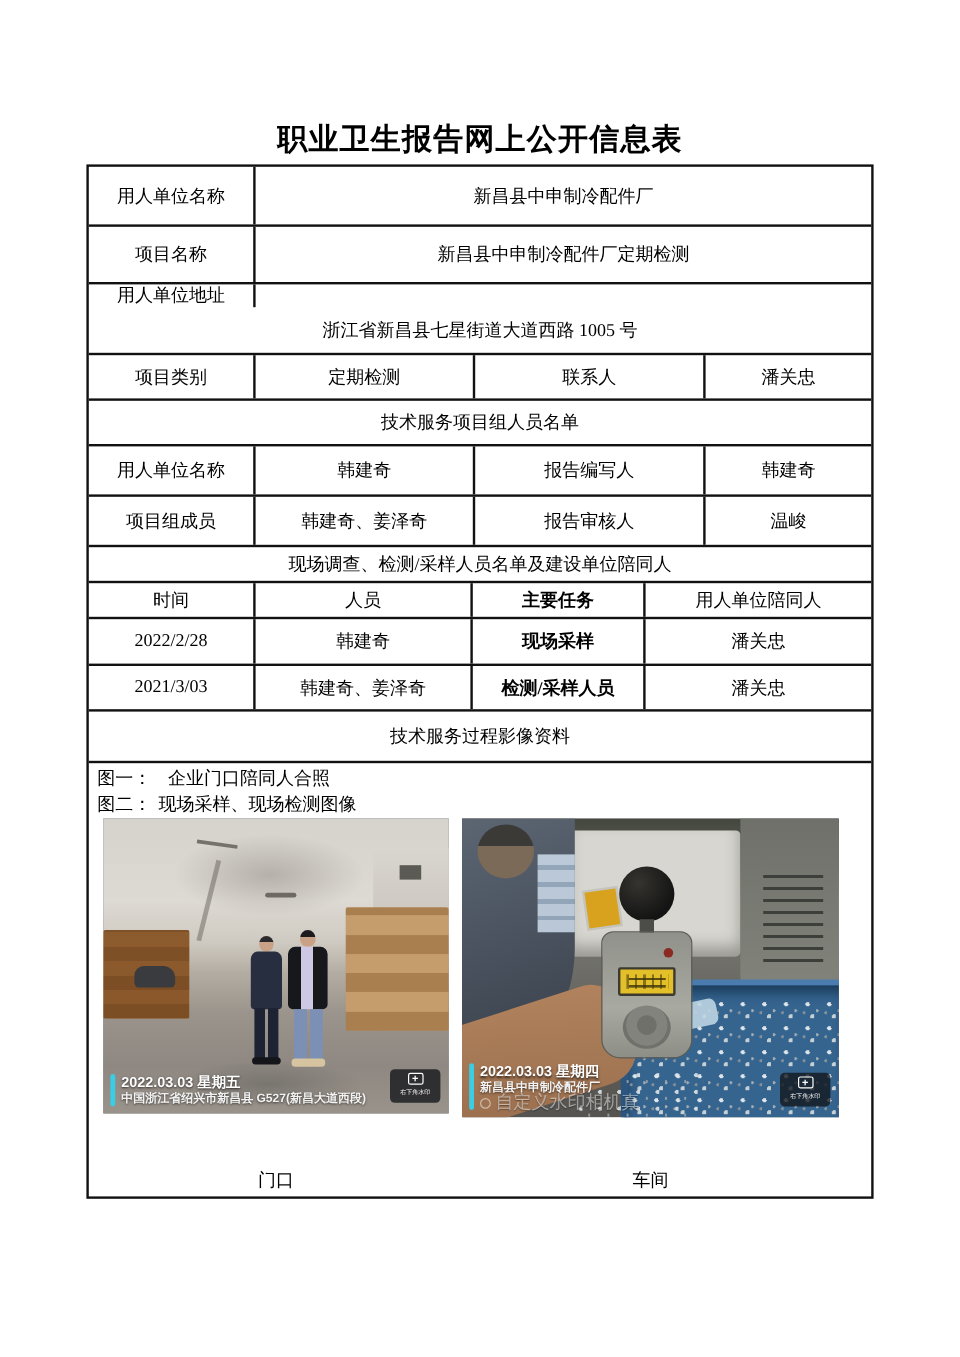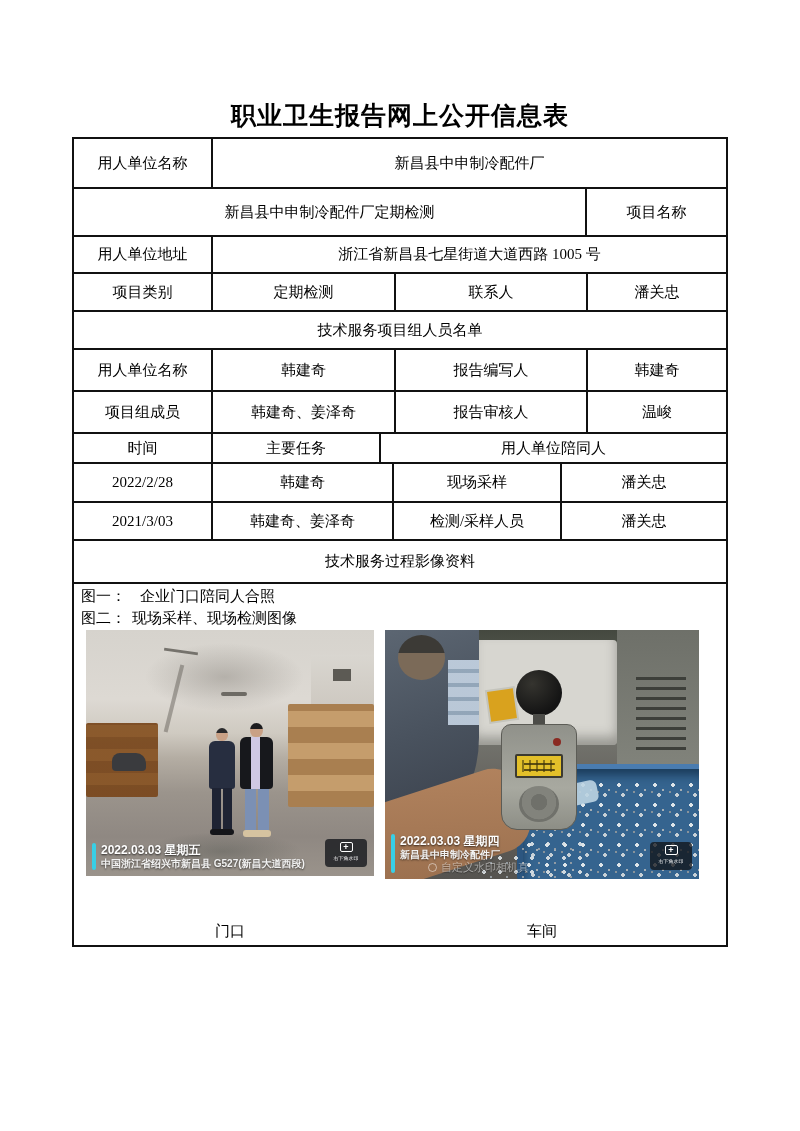--- a/index.html
+++ b/index.html
@@ -13,22 +13,22 @@
   .trow:last-child{border-bottom:none;}
   .cell{display:flex;align-items:center;justify-content:center;text-align:center;
         border-right:2px solid #111;box-sizing:border-box;font-size:15px;padding:0 4px;}
   .cell:last-child{border-right:none;}
   .flex1{flex:1;}
   .wa1{width:139px;flex:none;}
   .wa2{width:183px;flex:none;}
   .wa3{width:192px;flex:none;}
   .wb1{width:139px;flex:none;}
   .wb2{width:181px;flex:none;}
-  .wb3{width:168px;flex:none;}
-  .h50{height:50px;} .h48{height:48px;} .h45{height:37px;} .h38{height:38px;}
+  .wb3{width:144px;flex:none;font-weight:bold;}
+  .h50{height:50px;} .h48{height:48px;} .h45{height:59px;flex-direction:column;} .h38{height:38px;}
   .h42{height:42px;} .h30{height:30px;} .h39{height:39px;} .h43{height:43px;}
   .photo-row{height:361px;}
   .photo-cell{position:relative;width:100%;height:100%;}
   .figline{position:absolute;left:7px;font-size:15px;white-space:nowrap;}
   .fig1{top:3px;} .fig2{top:25px;}
   .figline .gapwide{margin-left:14px;} .figline .gapsmall{margin-left:6px;}
   .caption{position:absolute;top:338px;text-align:center;font-size:15px;}
   .cap-left{left:12px;width:288px;} .cap-right{left:311px;width:314px;}
 
   .photo{position:absolute;overflow:hidden;background:#888;}
@@ -123,22 +123,22 @@
      background-size:16px 14px;opacity:.9;}
 
   
   .wm{position:absolute;left:6px;bottom:6px;display:flex;font-family:"Liberation Sans","DejaVu Sans",sans-serif;}
   .wm-bar{width:4px;border-radius:2px;margin-right:5px;}
   .wm-lines{display:flex;flex-direction:column;justify-content:flex-end;}
   .wm-date{color:#fff;font-weight:bold;font-size:12px;line-height:14px;
      text-shadow:0 1px 2px rgba(0,0,0,.7);white-space:nowrap;}
   .wm-loc{color:#f2f2f2;font-weight:bold;font-size:10px;line-height:13px;
      text-shadow:0 1px 2px rgba(0,0,0,.6);white-space:nowrap;}
-  .wm-ad{display:flex;align-items:center;color:rgba(255,255,255,.5);font-size:11px;line-height:12px;
-     white-space:nowrap;text-shadow:0 1px 1px rgba(0,0,0,.4);margin-left:28px;}
+  .wm-ad{display:flex;align-items:center;color:rgba(255,255,255,.5);font-size:15px;line-height:12px;
+     white-space:nowrap;text-shadow:0 1px 1px rgba(0,0,0,.4);}
   .wm-ad .ad-ico{width:9px;height:9px;border-radius:50%;border:1px solid rgba(255,255,255,.5);
      margin-right:4px;flex:none;}
   .badge{position:absolute;right:7px;bottom:9px;width:42px;height:28px;border-radius:4px;
      background:rgba(18,20,26,.78);display:flex;flex-direction:column;align-items:center;
      justify-content:center;font-family:"Liberation Sans","DejaVu Sans",sans-serif;}
   .badge-ico{width:13px;height:10px;border:1px solid #fff;border-radius:2px;color:#fff;
      font-size:9px;line-height:8px;text-align:center;font-weight:bold;}
   .badge-txt{color:#fff;font-size:8px;transform:scale(.62);transform-origin:center;white-space:nowrap;margin-top:1px;}
 </style>
 </head>
@@ -148,22 +148,22 @@
   <div class="doc-title">职业卫生报告网上公开信息表</div>
 
   <div class="tbl">
 
     <div class="trow h50">
       <div class="cell wa1">用人单位名称</div>
       <div class="cell flex1">新昌县中申制冷配件厂</div>
     </div>
 
     <div class="trow h48">
+      <div class="cell wa1">项目名称</div>
       <div class="cell flex1">新昌县中申制冷配件厂定期检测</div>
-      <div class="cell wa1">项目名称</div>
     </div>
 
     <div class="trow h45">
       <div class="cell wa1">用人单位地址</div>
       <div class="cell flex1">浙江省新昌县七星街道大道西路 1005 号</div>
     </div>
 
     <div class="trow h38">
       <div class="cell wa1">项目类别</div>
       <div class="cell wa2">定期检测</div>
@@ -182,23 +182,27 @@
       <div class="cell flex1">韩建奇</div>
     </div>
 
     <div class="trow h42">
       <div class="cell wa1">项目组成员</div>
       <div class="cell wa2">韩建奇、姜泽奇</div>
       <div class="cell wa3">报告审核人</div>
       <div class="cell flex1">温峻</div>
     </div>
 
+    <div class="trow h30">
+      <div class="cell flex1">现场调查、检测/采样人员名单及建设单位陪同人</div>
+    </div>
 
     <div class="trow h30">
       <div class="cell wb1">时间</div>
+      <div class="cell wb2">人员</div>
       <div class="cell wb3">主要任务</div>
       <div class="cell flex1">用人单位陪同人</div>
     </div>
 
     <div class="trow h39">
       <div class="cell wb1">2022/2/28</div>
       <div class="cell wb2">韩建奇</div>
       <div class="cell wb3">现场采样</div>
       <div class="cell flex1">潘关忠</div>
     </div>

